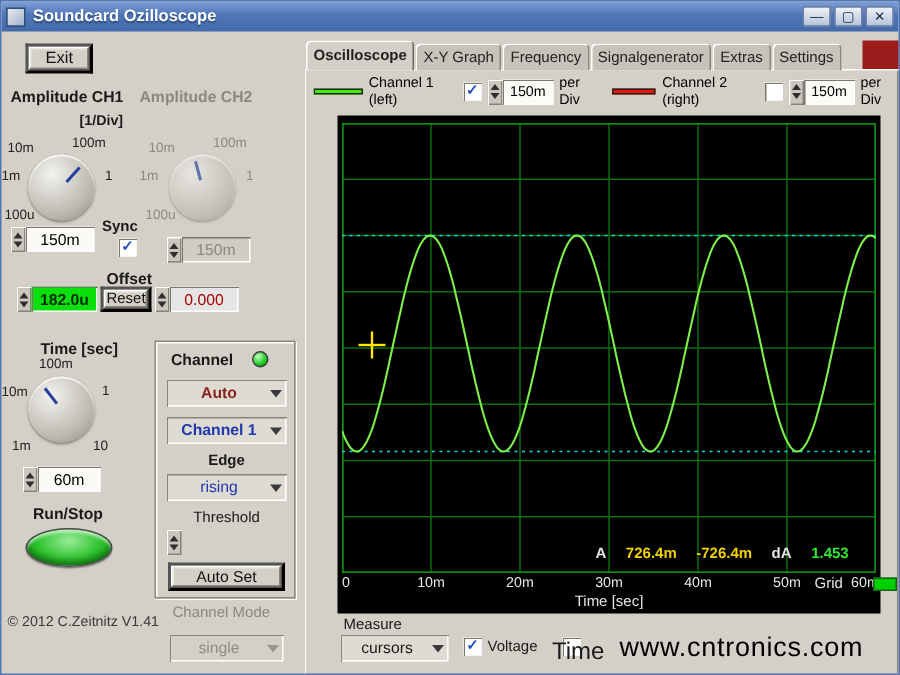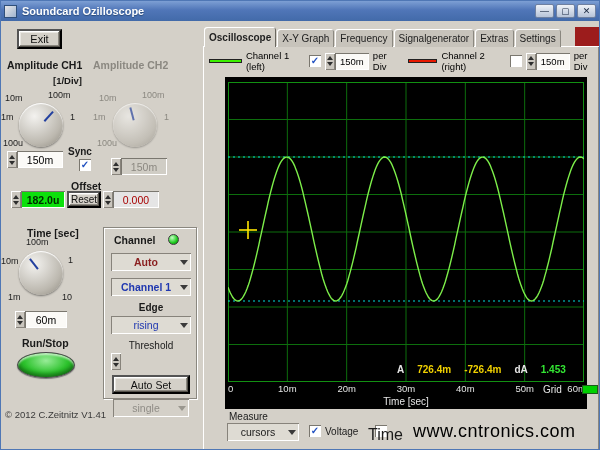--- a/index.html
+++ b/index.html
@@ -195,21 +195,21 @@
     <div class="spinbox" style="left:7px;top:125px;width:74px">
       <span class="spin">
           <i class="up"></i>
           <i class="dn"></i>
         </span>
     </div>
     <button class="btn" style="left:8px;top:147px;width:78px;height:19px;font-size:10.5px">Auto Set</button>
   </div>
 
   <div class="lbl dimtxt" style="left:114px;top:402px;font-size:10px">Channel Mode</div>
-  <div class="dd dim" style="left:112px;top:398px;width:76px;color:#8f8c86">single</div>
+  <div class="dd dim" style="left:112px;top:422px;width:76px;color:#8f8c86">single</div>
 
   <div class="lbl" style="left:4px;top:408px;font-size:9.5px;color:#3a3a3a">© 2012  C.Zeitnitz V1.41</div>
 
   <div class="page"></div>
 
   <div class="tabs">
     <div class="tab active">Oscilloscope</div>
     <div class="tab">X-Y Graph</div>
     <div class="tab">Frequency</div>
     <div class="tab">Signalgenerator</div>

